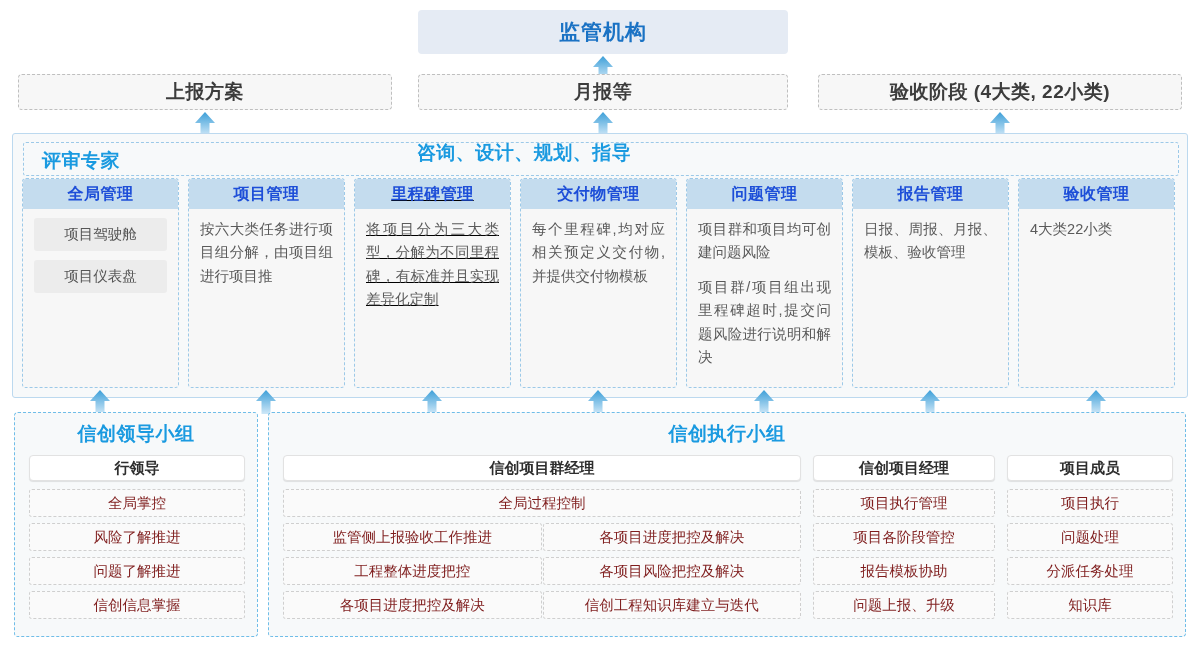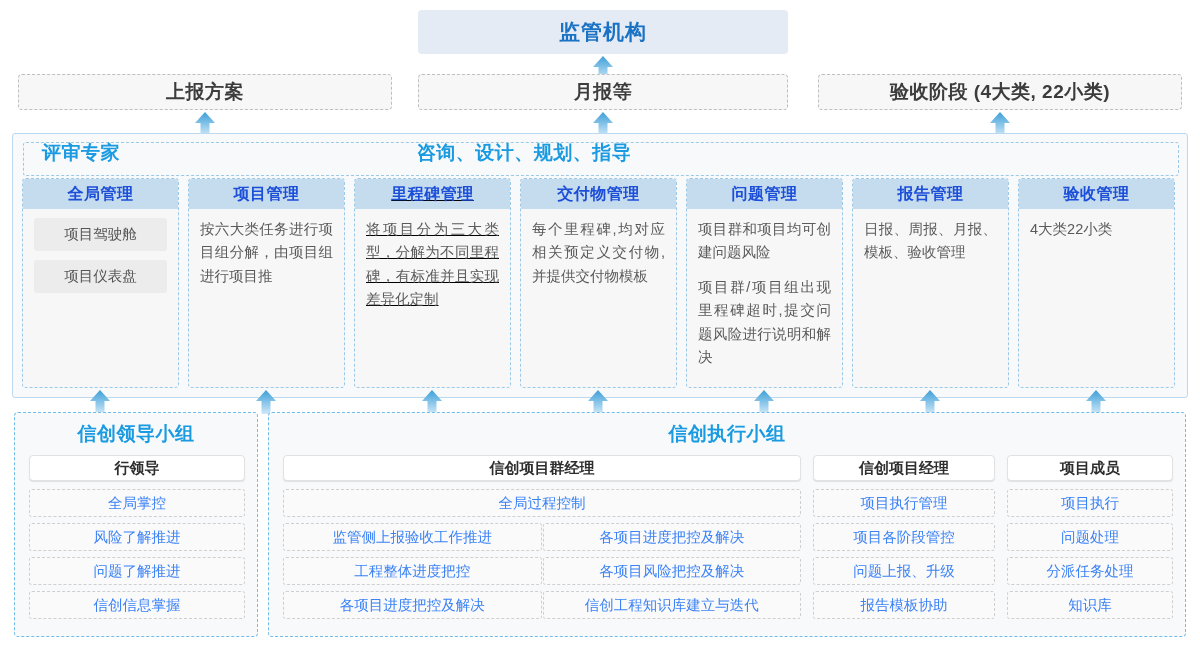--- a/index.html
+++ b/index.html
@@ -43,21 +43,21 @@
   .mid-panel{
     position:absolute;left:12px;top:133px;width:1176px;height:265px;
     background:#f7f9fa;border:1px solid #bcd9ef;border-radius:3px;
     box-sizing:border-box;
   }
   .mid-label-bar{
     position:absolute;left:10px;top:8px;width:1156px;height:34px;
     border:1px dashed #9cc9e8;border-radius:3px;box-sizing:border-box;
   }
   .mid-label-left{
-    position:absolute;left:42px;top:140px;
+    position:absolute;left:42px;top:148px;
     color:#1a9ae0;font-size:19px;font-weight:bold;letter-spacing:.5px;
   }
   .mid-label-center{
     position:absolute;left:0;top:140px;width:1048px;text-align:center;
     color:#1a9ae0;font-size:19px;font-weight:bold;letter-spacing:.5px;
   }
 
   
   .mcol{
     position:absolute;top:178px;width:157px;height:210px;
@@ -101,21 +101,21 @@
     border:1px solid #e2e2e2;
     box-shadow:0 1px 1px rgba(0,0,0,.10);
     display:flex;align-items:center;justify-content:center;
     color:#2e2e2e;font-size:15px;font-weight:bold;
     box-sizing:border-box;margin-bottom:8px;
   }
   .bitem{
     height:28px;background:#fafafa;
     border:1px dashed #cfcfcf;border-radius:3px;
     display:flex;align-items:center;justify-content:center;
-    color:#3b82f6;font-size:14.5px;
+    color:#7f1d1d;font-size:14.5px;
     box-sizing:border-box;margin-bottom:6px;text-align:center;
   }
   .bitem-wide{}
   .row2{display:flex;gap:1px;}
   .row2 > .bitem{flex:1;}
 </style>
 </head>
 <body>
 
 <div class="canvas">
@@ -277,22 +277,22 @@
             <div class="bitem">信创工程知识库建立与迭代</div>
           </div>
         </div>
     </div>
 
     <div class="bcol" style="left:544px;width:182px;">
       <div class="bcol-head">信创项目经理</div>
       <div id="g1c1items">
           <div class="bitem">项目执行管理</div>
           <div class="bitem">项目各阶段管控</div>
+          <div class="bitem">报告模板协助</div>
           <div class="bitem">问题上报、升级</div>
-          <div class="bitem">报告模板协助</div>
         </div>
     </div>
 
     <div class="bcol" style="left:738px;width:166px;">
       <div class="bcol-head">项目成员</div>
       <div id="g1c2items">
           <div class="bitem">项目执行</div>
           <div class="bitem">问题处理</div>
           <div class="bitem">分派任务处理</div>
           <div class="bitem">知识库</div>

